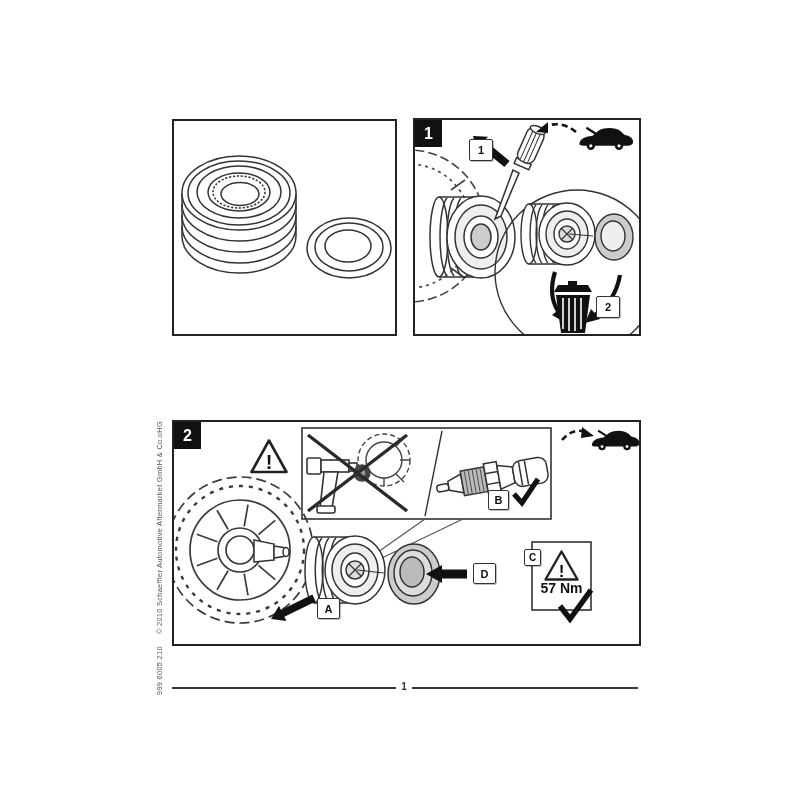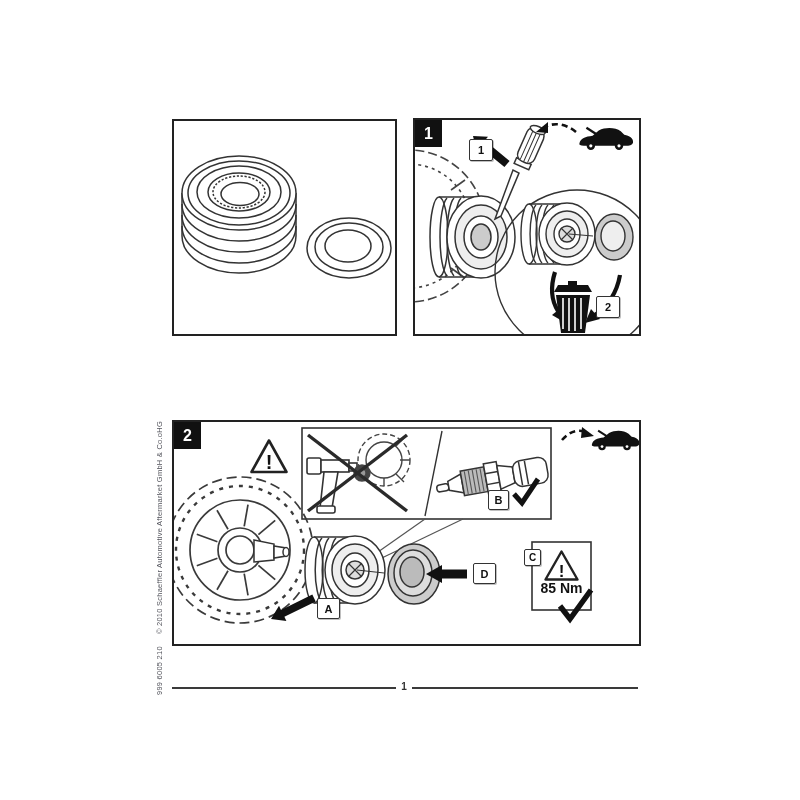--- a/index.html
+++ b/index.html
@@ -263,21 +263,21 @@
         <path d="M387.5,129.5 L371.5,157.5 L403.5,157.5 Z" fill="#fff" stroke="#222" stroke-width="2.4" stroke-linejoin="round"></path>
         <text class="excl" x="387.5" y="155" font-size="17" text-anchor="middle">!</text>
       </g>
       <path d="M386,184 L396,197 L417,168" fill="none" stroke="#111" stroke-width="5.5"></path>
     </svg>
 
     <div class="callout" style="left:143px;top:176px;width:21px;height:19px;">A</div>
     <div class="callout" style="left:314px;top:68px;width:19px;height:18px;">B</div>
     <div class="callout small" style="left:350px;top:127px;">C</div>
     <div class="callout" style="left:299px;top:141px;width:21px;height:19px;">D</div>
-    <div class="torque" style="left:360px;top:158px;width:55px;">85 Nm</div>
+    <div class="torque" style="left:360px;top:158px;width:55px;">57 Nm</div>
   </div>
 
   <div class="spine">
     <div class="spine-inner">
       <span>999 6005 210</span>
       <span>© 2010 Schaeffler Automotive Aftermarket GmbH &amp; Co.oHG</span>
     </div>
   </div>
 
   <div class="rule" style="left:172px;top:687px;width:224px;"></div>

